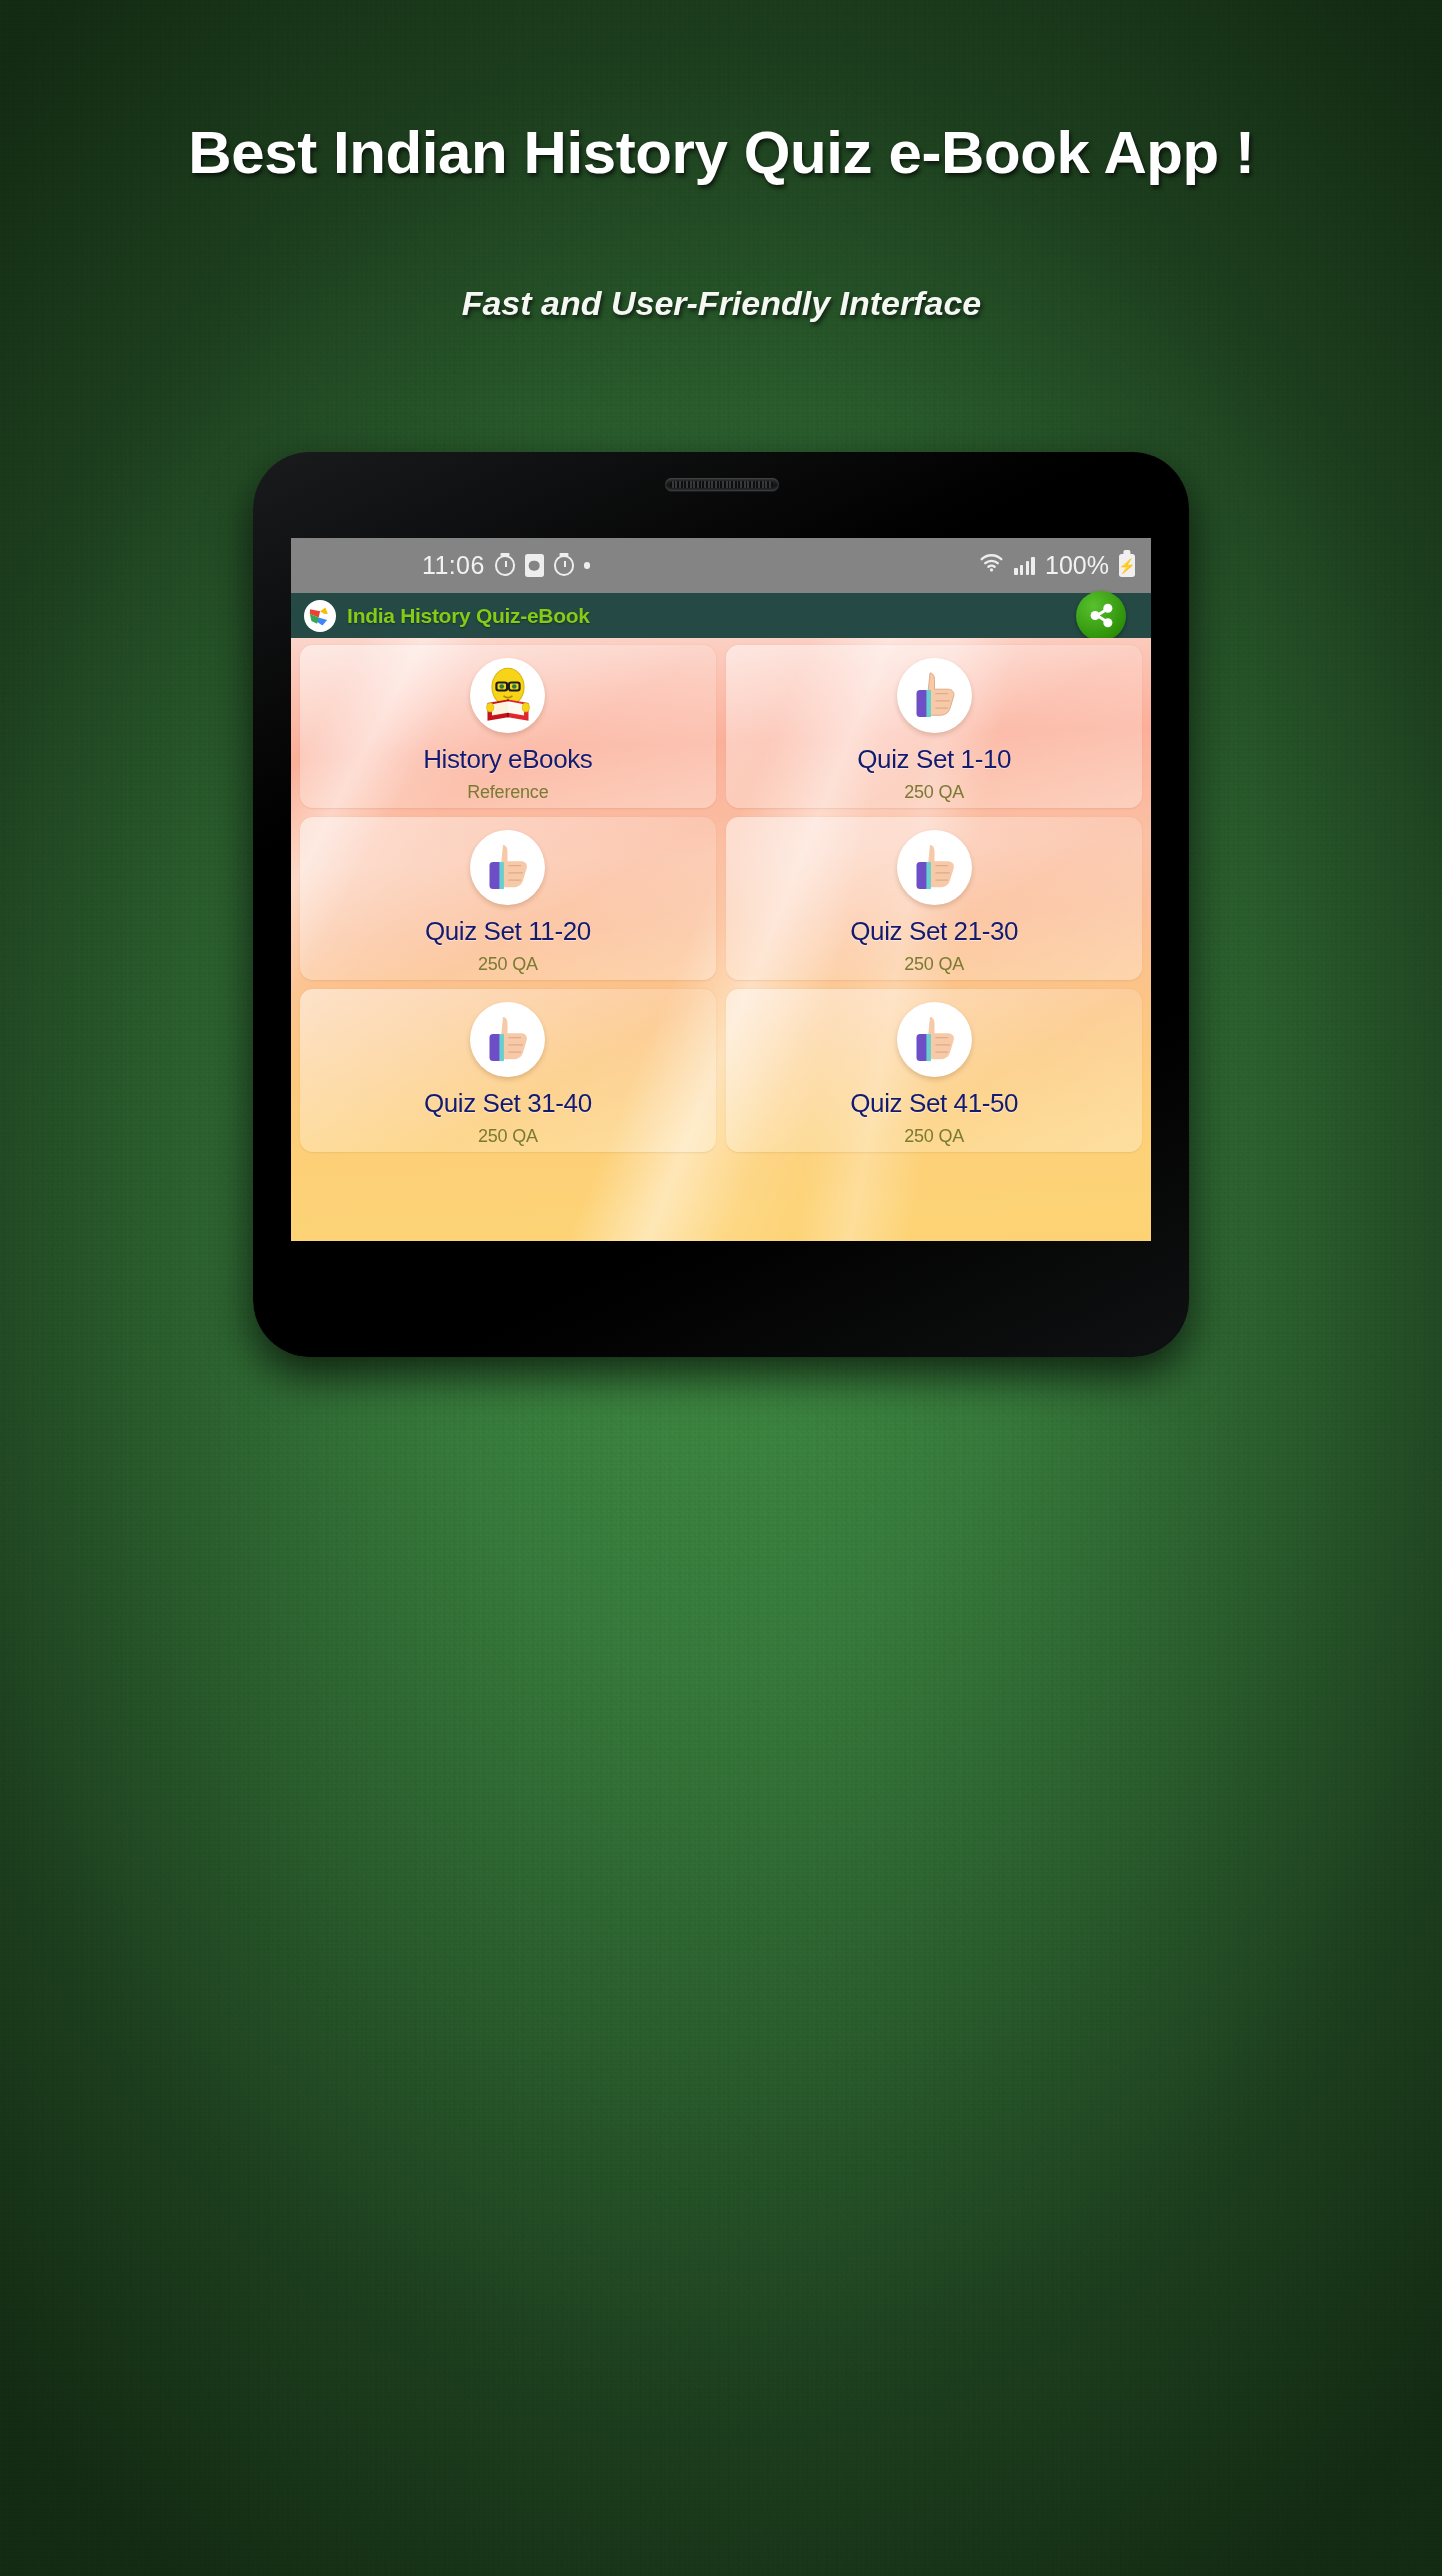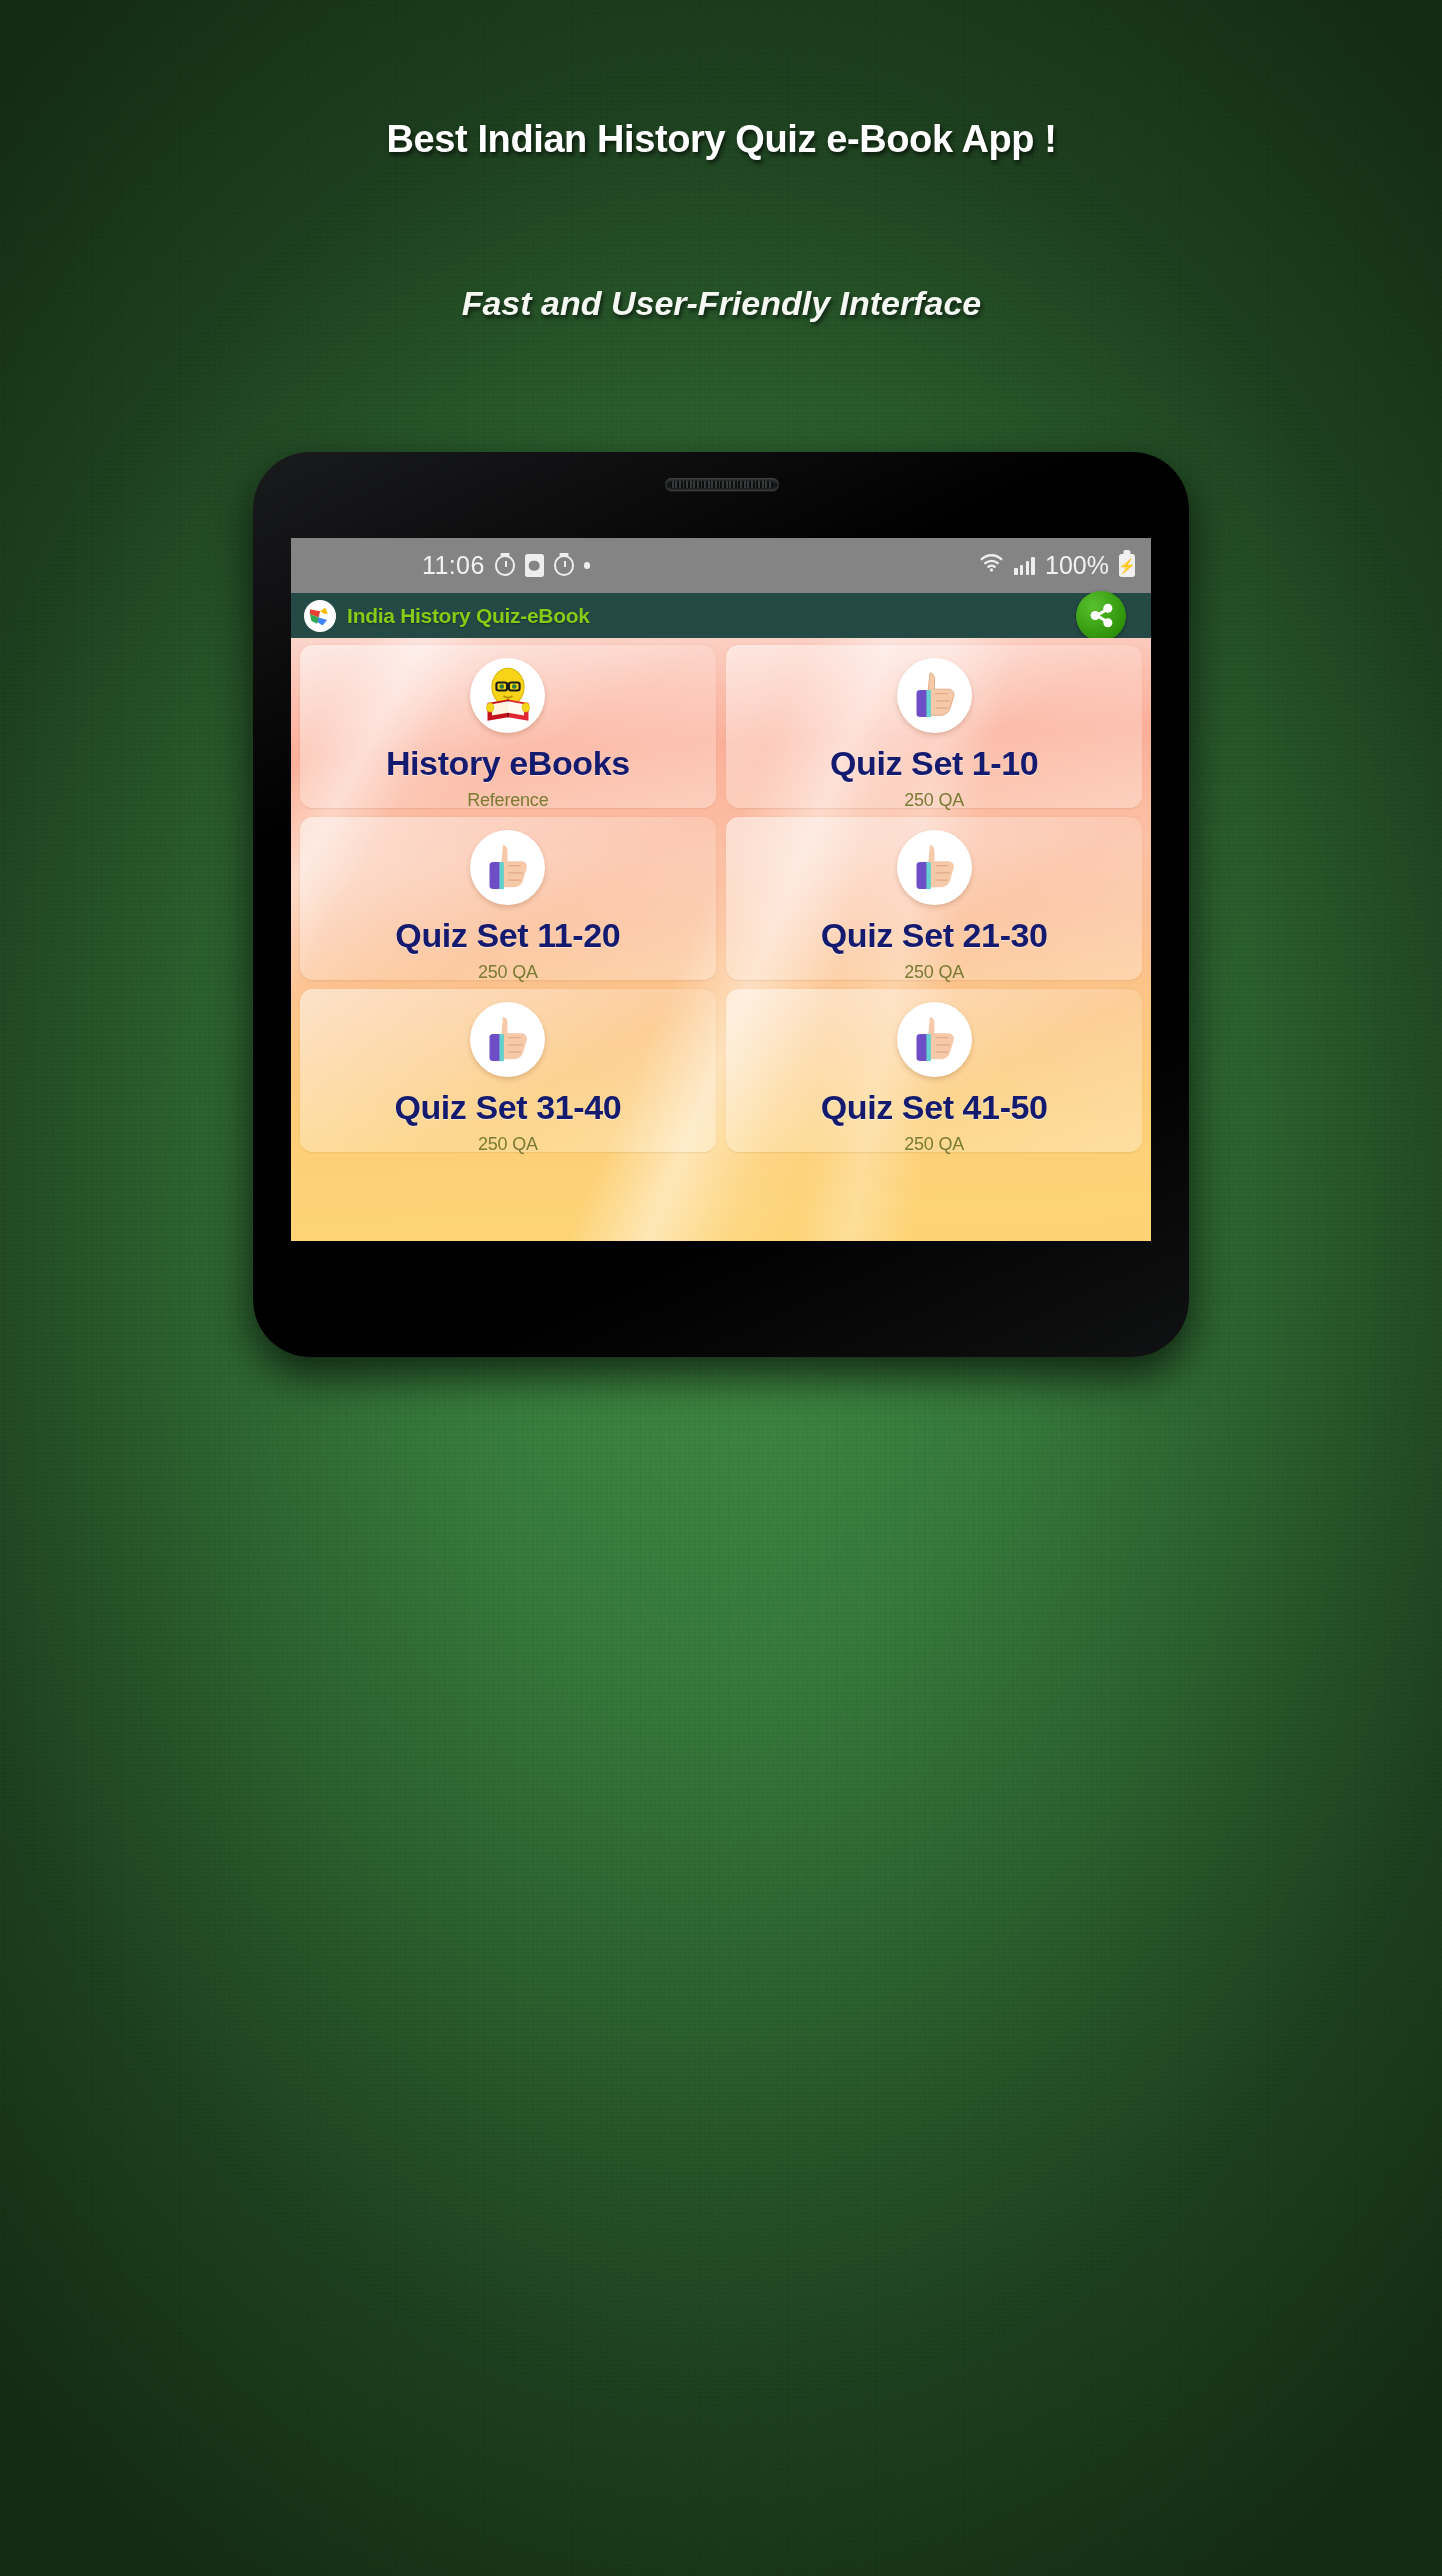--- a/index.html
+++ b/index.html
@@ -24,21 +24,21 @@
       repeating-linear-gradient(90deg, rgba(255,255,255,.05) 0px, rgba(0,0,0,.055) 3.6px, rgba(255,255,255,.025) 6.3px, rgba(0,0,0,.04) 9.8px),
       repeating-linear-gradient(45deg, rgba(255,255,255,.03) 0px, rgba(0,0,0,.03) 4.5px);
     mix-blend-mode:overlay;
   }
 
   
   .promo-head {
     position:absolute; left:0; right:0; top:118px;
     text-align:center;
     color:#fff;
-    font-size:38px;
+    font-size:60px;
     font-weight:bold;
     letter-spacing:-0.4px;
     text-shadow:1.8px 2.7px 4.5px rgba(0,0,0,.65);
   }
   .promo-sub {
     position:absolute; left:0; right:0; top:284px;
     text-align:center;
     color:#f4f7f2;
     font-size:34px;
     font-weight:bold;
@@ -176,22 +176,22 @@
     background:#fff;
     display:flex;align-items:center;justify-content:center;
     box-shadow:0 2.7px 5.4px rgba(120,60,20,.22);
     overflow:hidden;
     position:relative;
     flex:none;
   }
   .tile-title {
     margin-top:11.6px;
     color:#141a6e;
-    font-size:34px;
-    font-weight:bold;
+    font-size:26px;
+    font-weight:normal;
     letter-spacing:-0.4px;
     text-shadow:0 0.9px 0.9px rgba(255,255,255,.5);
     white-space:nowrap;
   }
   .tile-sub {
     margin-top:7.2px;
     color:#7a7a33;
     font-size:18px;
     letter-spacing:-0.2px;
     white-space:nowrap;

